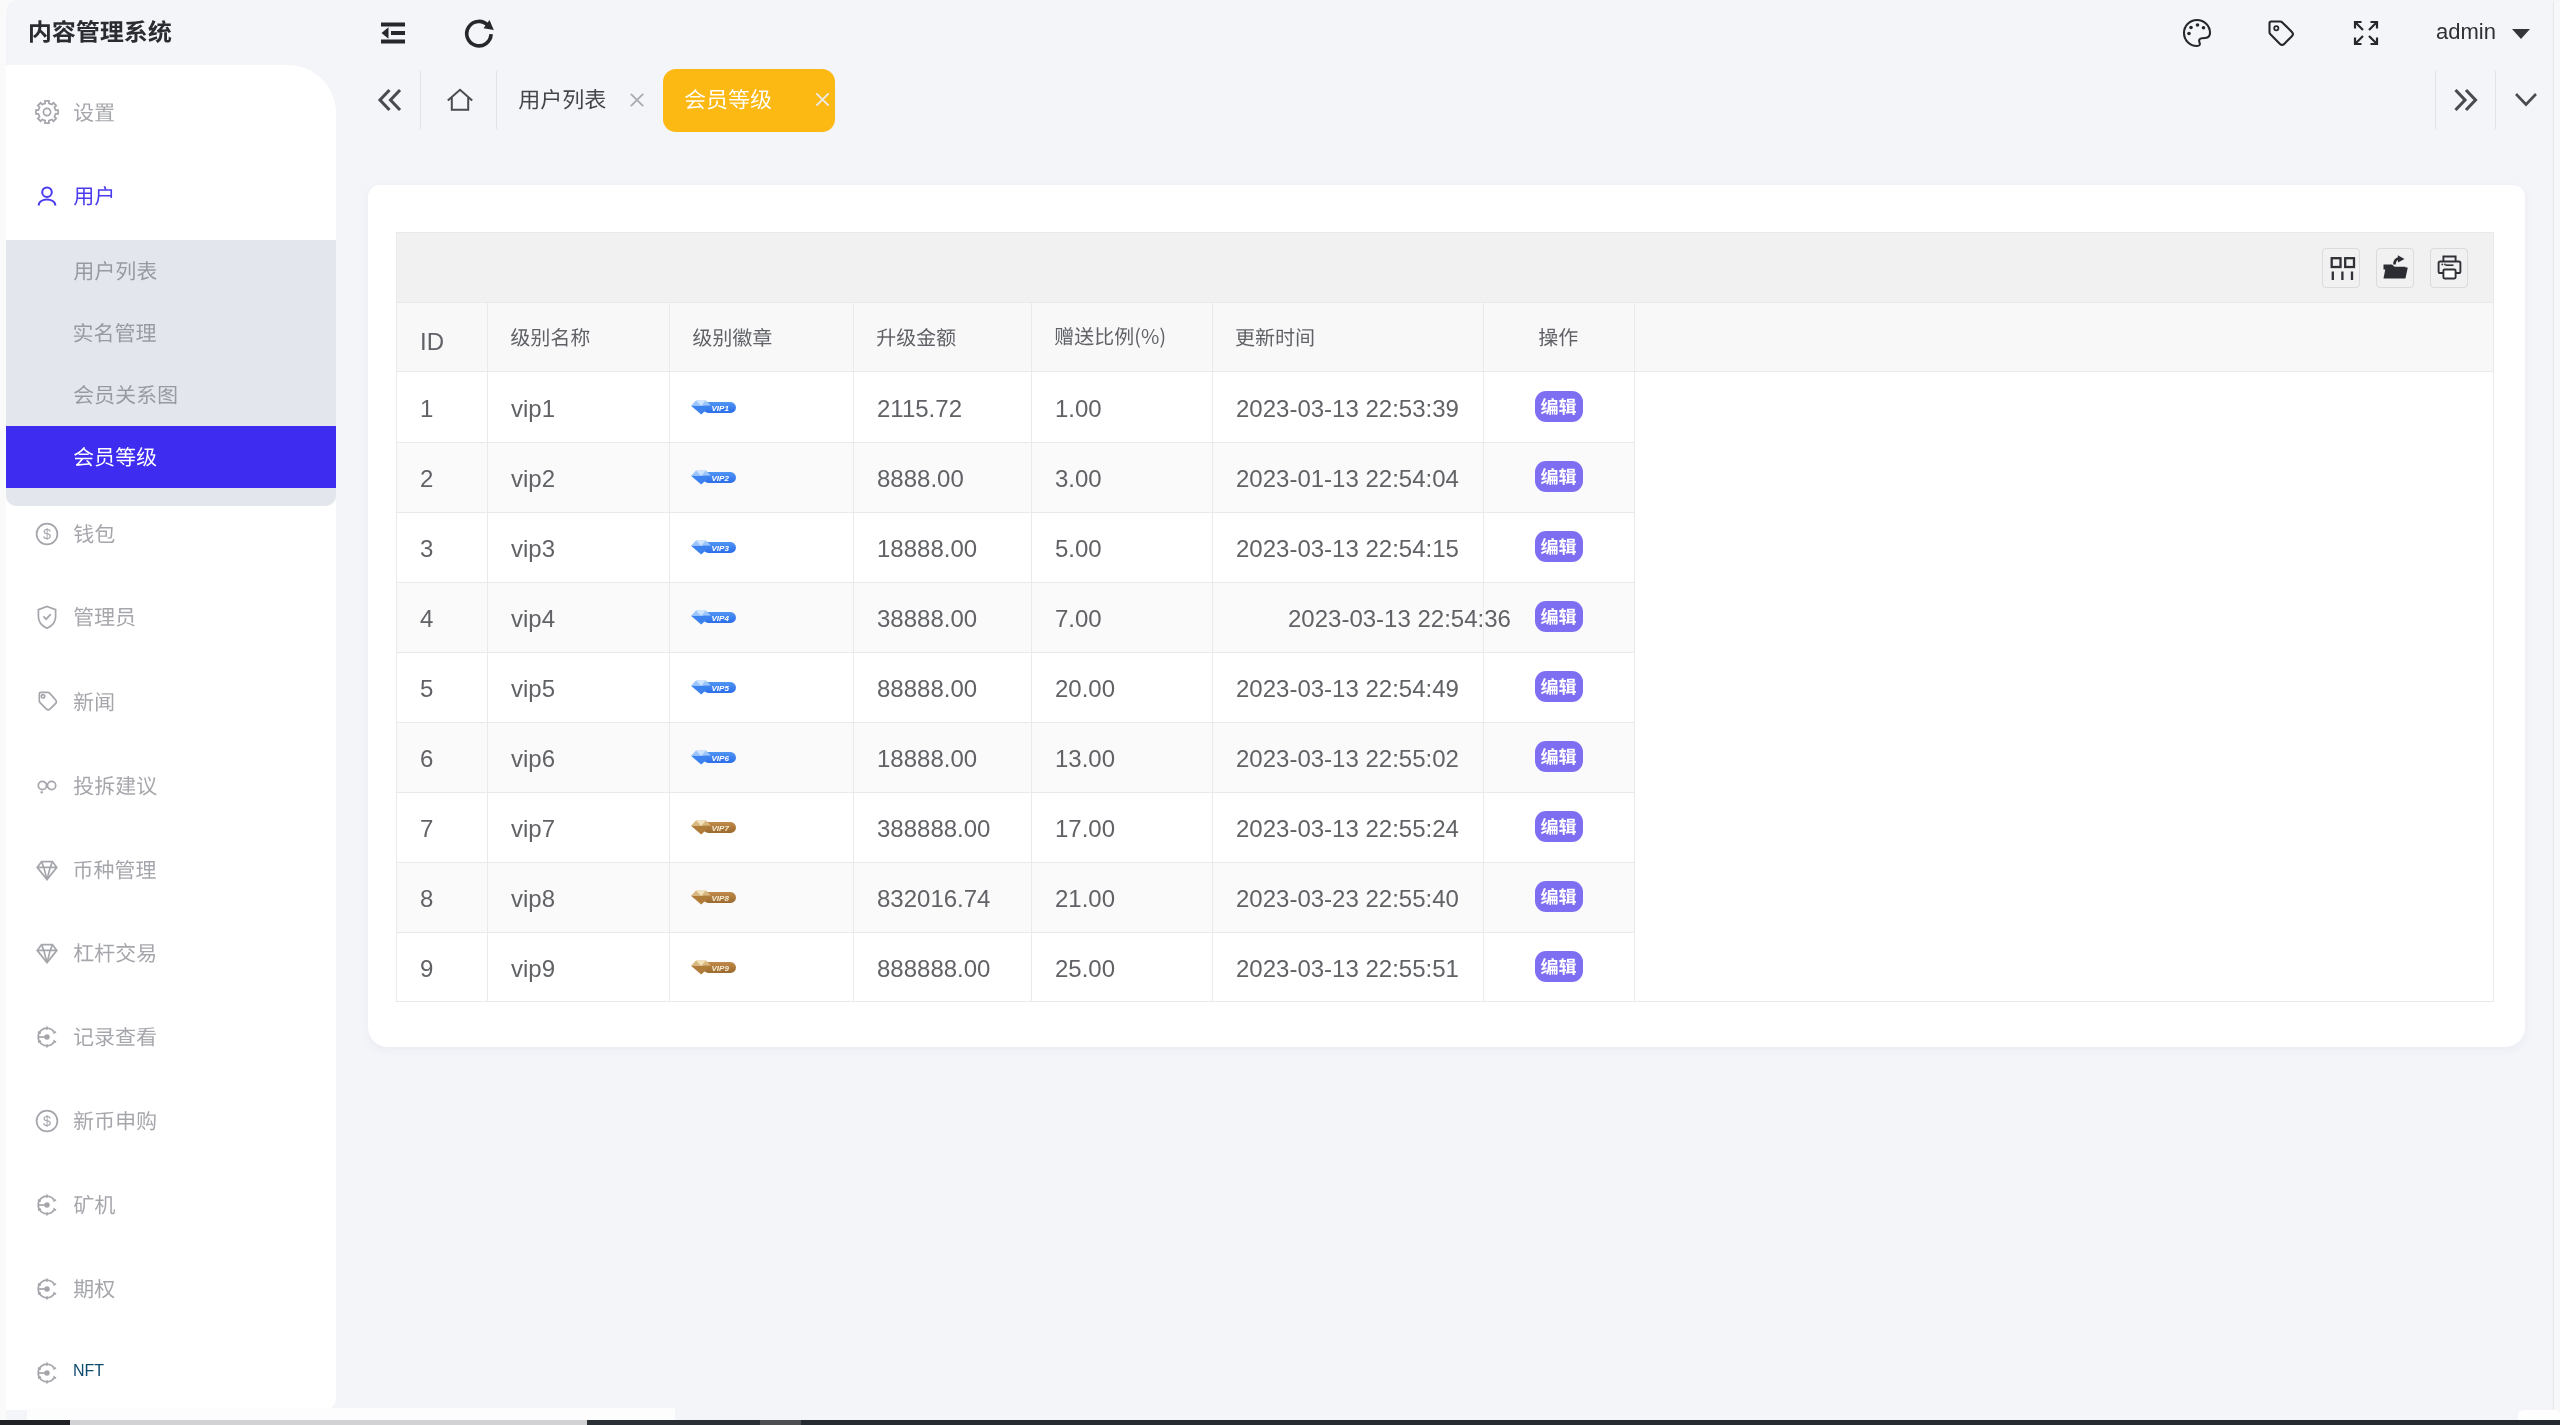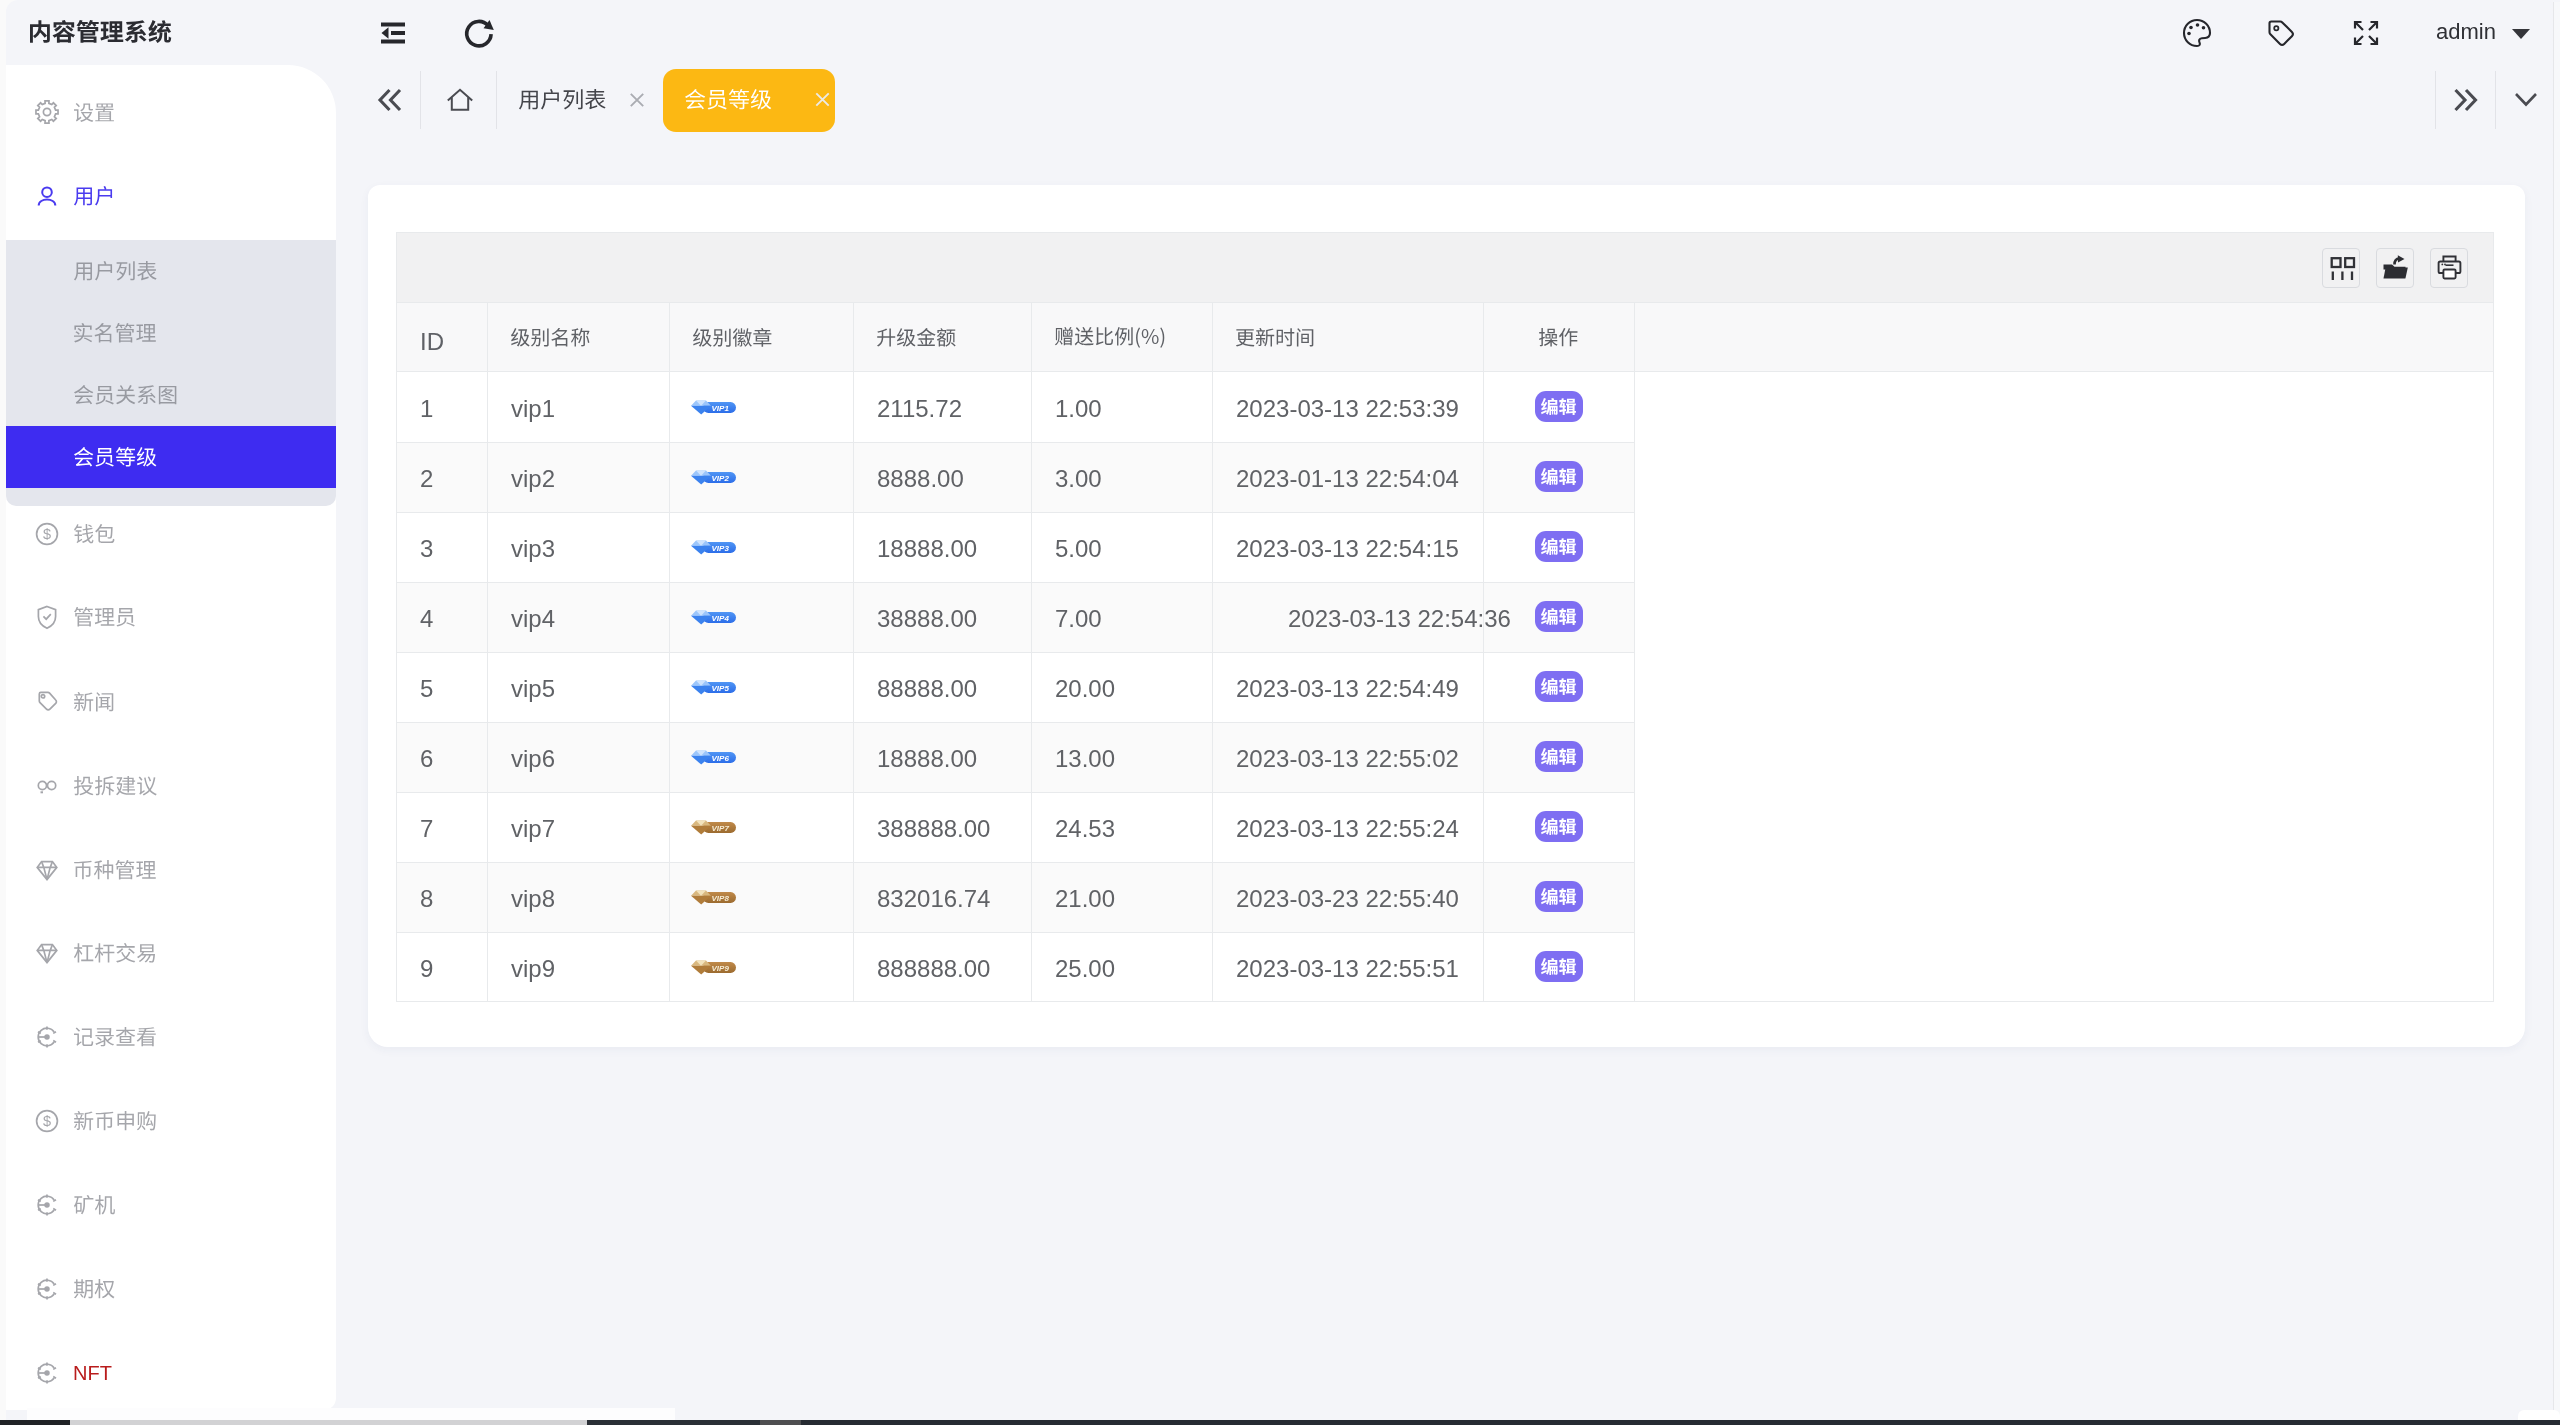--- a/index.html
+++ b/index.html
@@ -202,21 +202,21 @@
       <path d="M6.25 3.58 L9.03 5.17"></path>
       <path d="M0.03 7.20 L0.04 10.40"></path>
       <path d="M-6.22 3.62 L-8.99 5.23"></path>
       <path d="M-6.25 -3.58 L-9.03 -5.17"></path>
       <path d="M-0.03 -7.20 L-0.04 -10.40"></path>
       <path d="M6.22 -3.62 L8.99 -5.23"></path>
       <circle cx="0" cy="0" r="1.9" fill="#a5a6ab"></circle>
       <path d="M-8 0 H-2"></path>
     </g>
   </svg>
-<div class="lat" style="left:73px;top:1363px;font-size:20px;color:#b91c1c">NFT</div>
+<div class="lat" style="left:73px;top:1363px;font-size:16px;color:#0c4a6e">NFT</div>
 <svg class="abs" style="left:378.0px;top:87.5px" width="24" height="24" viewBox="-12 -12 24 24">
     <g fill="none" stroke="#4a4b51" stroke-width="3.1">
       <path d="M-0.5 -10 L-10 0 L-0.5 10 M10 -10 L0.5 0 L10 10"></path>
     </g>
   </svg>
 <div class="abs" style="left:420px;top:71px;width:1px;height:58px;background:#e2e3e8"></div>
 <svg class="abs" style="left:447.0px;top:86.5px" width="26" height="26" viewBox="-13 -13 26 26">
     <g fill="none" stroke="#4a4b51" stroke-width="2">
       <path d="M-12.2 0.5 L0 -10.2 L12.2 0.5 M-8.2 -2.5 V9.8 H8.2 V-2.5"></path>
     </g>
@@ -479,21 +479,21 @@
         <stop offset="1" stop-color="#9c6b2f"></stop>
       </linearGradient>
     </defs>
     <rect x="13" y="3.1" width="33" height="10.8" rx="5.4" fill="url(#g7g)"></rect>
     <path d="M1 6.8 L6 1.6 H16 L21 6.8 Z" fill="#d9b87f"></path>
     <path d="M1 6.8 H21 L11.2 15.6 Z" fill="#b07c3a"></path>
     <path d="M6 1.6 L11 6.8 L16 1.6 Z" fill="#f2e3bd"></path>
     <text x="21.5" y="11.6" font-size="8" font-weight="bold" font-style="italic" font-family="Liberation Sans" fill="#f6ecd4">VIP7</text>
   </svg>
 <div class="lat" style="left:877px;top:817px">388888.00</div>
-<div class="lat" style="left:1055px;top:817px">24.53</div>
+<div class="lat" style="left:1055px;top:817px">17.00</div>
 <div class="lat" style="left:1236px;top:817px">2023-03-13 22:55:24</div>
 <div class="abs" style="left:1534.5px;top:811px;width:48px;height:31px;background:#7e6ef2;border-radius:11px"></div>
 <svg style="position:absolute;left:1539.0px;top:816.0px" width="39.0" height="21.0" viewBox="0 0 39.0 21.0">
     <path transform="translate(1.59,17.44) scale(0.01800,-0.01800)" d="M59 413C74 421 97 427 174 437C145 388 119 351 106 334C77 297 56 273 32 268C44 240 62 190 67 169C89 184 127 197 341 249C337 272 334 315 335 345L211 319C272 403 330 500 376 594L284 649C269 612 251 575 232 539L161 534C213 617 263 718 298 815L186 854C157 736 97 609 78 577C58 544 43 522 23 517C36 488 53 435 59 413ZM590 825C600 802 612 774 621 748H403V530C403 408 397 239 346 96L324 187C215 142 102 96 27 70L55 -39L345 92C332 56 316 22 297 -9C321 -20 369 -56 387 -76C440 9 471 119 489 229V-80H580V130H626V-60H699V130H740V-58H812V130H854V14C854 6 852 4 846 4C841 4 828 4 813 4C824 -18 835 -55 837 -81C871 -81 896 -79 918 -64C940 -49 944 -25 944 12V424H509L511 483H928V748H753C742 781 723 825 706 858ZM626 328V221H580V328ZM699 328H740V221H699ZM812 328H854V221H812ZM511 651H817V579H511Z M1573 736H1784V674H1573ZM1464 820V589H1900V820ZM1073 310C1081 319 1118 325 1149 325H1229V213C1153 202 1083 192 1028 185L1052 70L1229 102V-87H1339V122L1421 138L1415 241L1339 230V325H1401V433H1339V574H1229V433H1172C1197 492 1221 558 1242 628H1415V741H1273C1280 770 1286 800 1292 829L1177 850C1172 814 1166 777 1158 741H1038V628H1131C1114 563 1097 512 1089 491C1071 446 1058 418 1037 412C1049 384 1067 331 1073 310ZM1779 451V396H1579V451ZM1395 98 1413 -7 1779 24V-89H1890V34L1965 41L1966 139L1890 133V451H1956V549H1414V451H1469V102ZM1779 312V259H1579V312ZM1779 175V124L1579 110V175Z" fill="#ffffff"></path>
   </svg>
 <div class="abs" style="left:397px;top:863px;width:1238px;height:69px;background:#fafafa"></div>
 <div class="abs" style="left:397px;top:932px;width:1238px;height:1px;background:#e8eaec"></div>
 <div class="lat" style="left:420px;top:887px">8</div>
 <div class="lat" style="left:511px;top:887px">vip8</div>
 <svg class="abs" style="left:690px;top:888.5px" width="47" height="17" viewBox="0 0 47 17">

